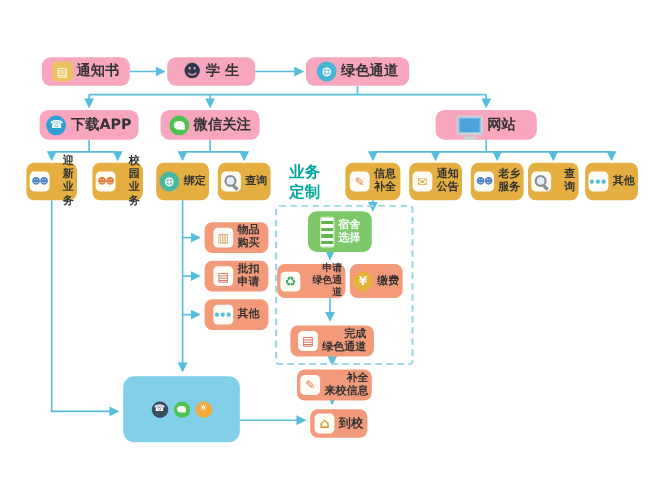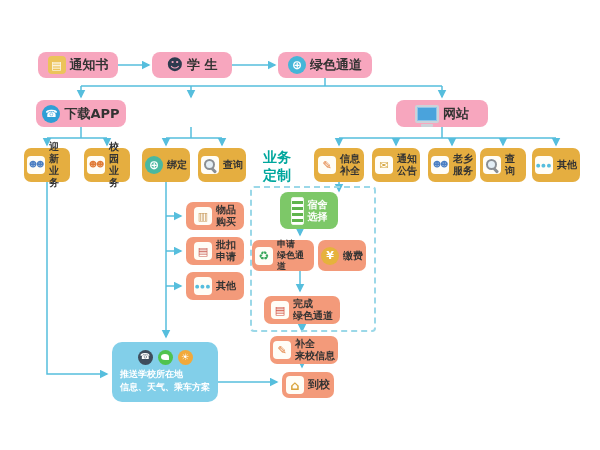--- a/index.html
+++ b/index.html
@@ -5,21 +5,21 @@
   html,body{margin:0;padding:0;background:#ffffff;font-family:"DejaVu Sans","Liberation Sans",sans-serif;}
   #canvas{position:relative;width:600px;height:450px;background:#ffffff;overflow:hidden;}
   #edges{position:absolute;left:0;top:0;}
   .node{position:absolute;display:flex;align-items:center;justify-content:center;gap:4px;
         border-radius:8px;box-sizing:border-box;color:#333;font-weight:bold;padding:2px 3px;}
   .pink{background:#f7a6be;font-size:13px;}
   .gold{background:#e5ae40;font-size:10px;border-radius:7px;}
   .orange{background:#f39a7a;font-size:10px;border-radius:7px;}
   .greenbox{background:#7dc868;font-size:10px;color:#fff;}
   .bluebox{background:#82cfe9;color:#fff;flex-direction:column;gap:3px;font-size:9px;border-radius:10px;text-align:center;}
-  .lbl{white-space:pre-line;line-height:1.2;text-align:left;}
+  .lbl{white-space:pre-line;line-height:1.2;text-align:right;}
   .tile{width:18px;height:18px;background:#fffdf6;border-radius:4px;display:flex;align-items:center;
         justify-content:center;flex:none;font-size:10px;line-height:1;overflow:hidden;}
   .round{border-radius:50%;}
   .person{font-size:16px;color:#2c3a4e;line-height:1;flex:none;}
   .bubble{width:10px;height:8px;background:#fff;border-radius:50% 50% 10% 50%;}
   .bubble.small{width:8px;height:6px;}
   .monitor{width:20px;height:14px;background:#4aa3dc;border:2px solid #ccd2d8;border-radius:2px;
            position:relative;flex:none;box-shadow:inset 0 0 0 1px #8fc6ea;}
   .monitor::after{content:"";position:absolute;left:50%;transform:translateX(-50%);bottom:-6px;
            width:12px;height:3px;background:#ccd2d8;border-radius:1px;}
@@ -95,20 +95,26 @@
   </div>
   <div class="node pink" style="left:278px;top:52px;width:94px;height:26px;">
     <span class="tile round" style="background:#45b6d8;color:#fff;font-size:12px;">⊕</span>
     <span class="lbl">绿色通道</span>
   </div>
 
   <div class="node pink" style="left:36px;top:100px;width:90px;height:27px;">
     <span class="tile round" style="background:#2f9fd6;color:#fff;font-size:10px;">☎</span>
     <span class="lbl">下载APP</span>
   </div>
+  <div class="node pink" style="left:146px;top:100px;width:90px;height:27px;">
+    <span class="tile round" style="background:#4fc34f;">
+        <span class="bubble"></span>
+      </span>
+    <span class="lbl">微信关注</span>
+  </div>
   <div class="node pink" style="left:396px;top:100px;width:92px;height:27px;">
     <span class="monitor"></span>
     <span class="lbl">网站</span>
   </div>
 
   <div class="node gold" style="left:24px;top:148px;width:46px;height:34px;">
     <span class="tile" style="color:#4a7ec2;font-size:8px;letter-spacing:-1px;">☻☻</span>
     <span class="lbl">迎新
 业务</span>
   </div>
@@ -199,17 +205,15 @@
   </div>
 
   <div class="node bluebox" style="left:112px;top:342px;width:106px;height:60px;">
     <span class="pics">
       <span class="pic" style="background:#3e4d5c;font-size:8px;">☎</span>
       <span class="pic" style="background:#4fc34f;">
           <span class="bubble small"></span>
         </span>
       <span class="pic" style="background:#f2a93b;">☀</span>
     </span>
-    <span class="lbl" style="line-height:1.5;">推送学校所在地
-信息、天气、乘车方案</span>
   </div>
 
 </div>
 
 </body></html>

